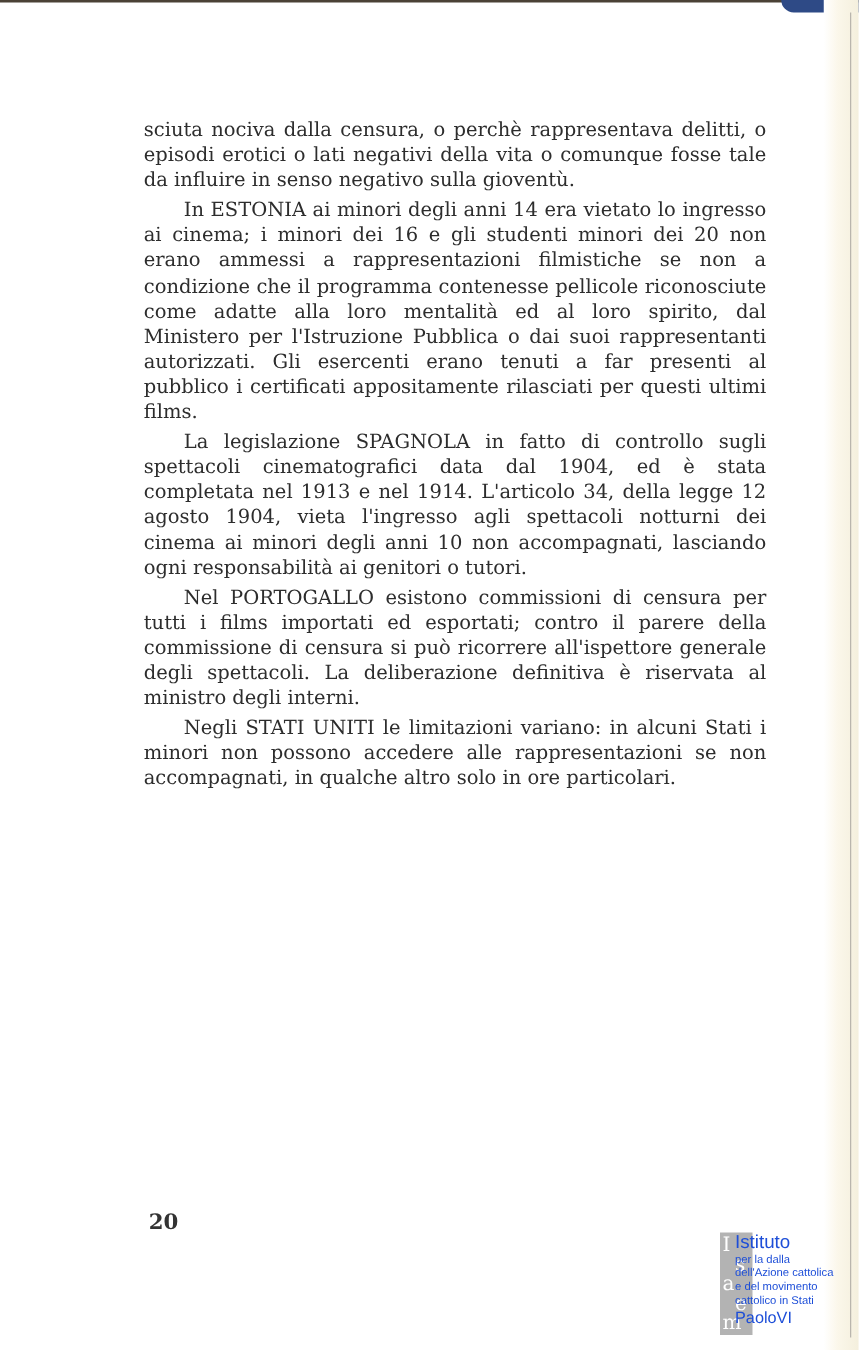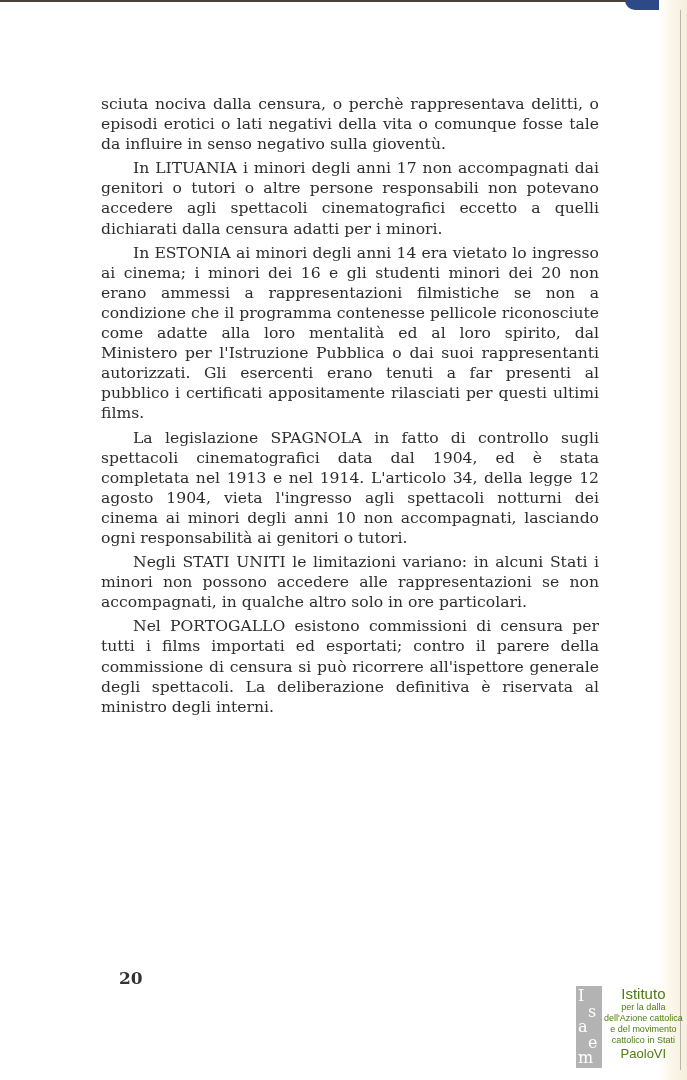--- a/index.html
+++ b/index.html
@@ -34,21 +34,21 @@
       background: linear-gradient(to right, #ffffff 0%, #fbf7ea 40%, #f4efdd 100%);
     }
     .page-edge-line {
       position: absolute;
       right: 6px; top: 10px;
       width: 1px; height: 1060px;
       background: #b9b5ad;
     }
     .text-block {
       position: absolute;
-      left: 101px;
+      left: 115px;
       top: 94px;
       width: 498px;
       color: #2d2d2d;
       font-size: 15.6px;
       line-height: 20.1px;
       text-align: justify;
       hyphens: manual;
     }
     .para {
       margin: 0 0 4px 0;
@@ -89,25 +89,24 @@
       color: #ffffff;
       font-size: 16px;
       line-height: 15.5px;
       width: 40px;
     }
     .logo-letters span {
       display: block;
     }
     .logo-text {
       position: absolute;
-      left: 28px; top: 0;
+      left: 12px; top: 0;
       font-family: "Liberation Sans", sans-serif;
-      color: #4d7c0f;
+      color: #1d4ed8;
       white-space: nowrap;
-      text-align: center;
     }
     .logo-title {
       font-size: 15px;
       line-height: 16px;
     }
     .logo-line {
       font-size: 9px;
       line-height: 11px;
     }
     .logo-footer {
@@ -119,25 +118,24 @@
 <body>
 
 <div class="top-edge"></div>
 <div class="cover-corner"></div>
 <div class="page-edge">
   <div class="page-edge-line"></div>
 </div>
 
 <div class="text-block">
   <p class="para continuation">sciuta nociva dalla censura, o perchè rappresentava delitti, o episodi erotici o lati negativi della vita o comunque fosse tale da influire in senso negativo sulla gioventù.</p>
-  <p class="para">In LITUANIA i minori degli anni 17 non accompa­gnati dai genitori o tutori o altre persone responsa­bili non potevano accedere agli spettacoli cinematogra­fici eccetto a quelli dichiarati dalla censura adatti per i minori.</p>
   <p class="para">In ESTONIA ai minori degli anni 14 era vietato lo ingresso ai cinema; i minori dei 16 e gli studenti mi­nori dei 20 non erano ammessi a rappresentazioni filmistiche se non a condizione che il programma contenesse pellicole riconosciute come adatte alla loro mentalità ed al loro spirito, dal Ministero per l'Istru­zione Pubblica o dai suoi rappresentanti autorizzati. Gli esercenti erano tenuti a far presenti al pubblico i certificati appositamente rilasciati per questi ultimi films.</p>
   <p class="para spaced">La legislazione SPAGNOLA in fatto di controllo su­gli spettacoli cinematografici data dal 1904, ed è sta­ta completata nel 1913 e nel 1914. L'articolo 34, della legge 12 agosto 1904, vieta l'ingresso agli spettacoli notturni dei cinema ai minori degli anni 10 non accompagnati, lasciando ogni responsabilità ai ge­nitori o tutori.</p>
+  <p class="para spaced">Nel PORTOGALLO esistono commissioni di cen­sura per tutti i films importati ed esportati; contro il parere della commissione di censura si può ricorrere all'ispettore generale degli spettacoli. La deliberazio­ne definitiva è riservata al ministro degli interni.</p>
   <p class="para spaced">Negli STATI UNITI le limitazioni variano: in al­cuni Stati i minori non possono accedere alle rappre­sentazioni se non accompagnati, in qualche altro solo in ore particolari.</p>
-  <p class="para spaced">Nel PORTOGALLO esistono commissioni di cen­sura per tutti i films importati ed esportati; contro il parere della commissione di censura si può ricorrere all'ispettore generale degli spettacoli. La deliberazio­ne definitiva è riservata al ministro degli interni.</p>
 </div>
 
 <div class="page-number">20</div>
 
 <div class="logo">
   <div class="logo-mark">
     <div class="logo-letters">
       <span>I</span>
       <span style="margin-left:10px">s</span>
       <span>a</span>

